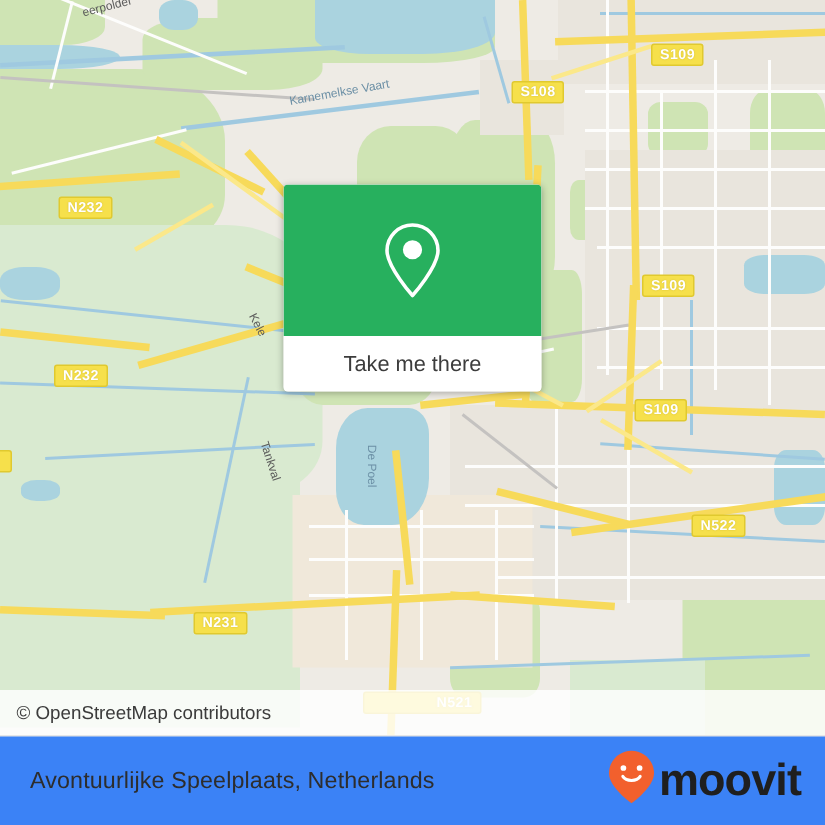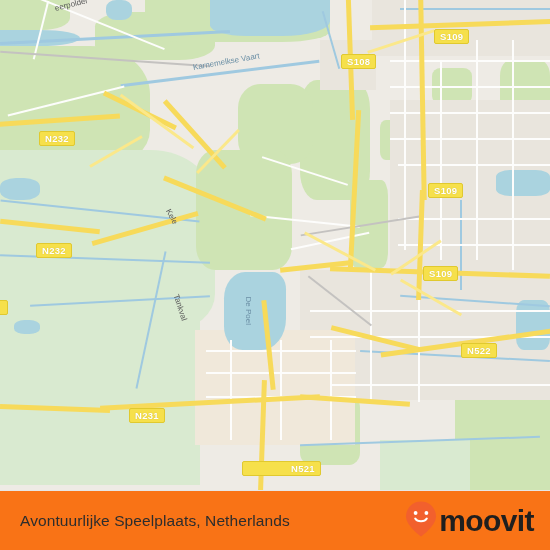--- a/index.html
+++ b/index.html
@@ -104,21 +104,21 @@
     padding-left: 11px;
     font-size: 12.5px;
     color: #3b3b3b;
   }
 
   
   #footer {
     position: absolute;
     left: 0; top: 490px;
     width: 550px; height: 60px;
-    background: #f97316;
+    background: #3b82f6;
     border-top: 1px solid #e6e6e6;
     display: flex; align-items: center;
     justify-content: space-between;
     padding: 0 16px 0 20px;
   }
   #footer-title {
     font-size: 15.5px;
     color: #2d2d2d;
     letter-spacing: .1px;
   }
@@ -278,21 +278,35 @@
       <span class="shield" style="left:428px;top:183px;">S109</span>
       <span class="shield" style="left:423px;top:266px;">S109</span>
       <span class="shield" style="left:39px;top:131px;">N232</span>
       <span class="shield" style="left:36px;top:243px;">N232</span>
       <span class="shield" style="left:461px;top:343px;">N522</span>
       <span class="shield" style="left:129px;top:408px;">N231</span>
       <span class="shield" style="left:242px;top:461px;padding-left:48px;">N521</span>
       <span class="shield" style="left:-6px;top:300px;width:14px;padding:0;"></span>
     </div>
 
-
+    <div id="popup">
+      <div id="popup-head">
+        <span>
+          <svg width="46" height="56" viewBox="0 0 46 56" fill="none">
+            <path d="M23 4 C13.6 4 6 11.6 6 21 C6 32 23 51 23 51 C23 51 40 32 40 21 C40 11.6 32.4 4 23 4 Z" stroke="#ffffff" stroke-width="2.4" fill="none" stroke-linejoin="round"></path>
+            <circle cx="23" cy="20.5" r="6.4" fill="#ffffff"></circle>
+          </svg>
+        </span>
+      </div>
+      <div id="popup-btn">Take me there</div>
+    </div>
+
+    <div id="attrib">
+      <span>© OpenStreetMap contributors</span>
+    </div>
   </div>
 
   <div id="footer">
     <span id="footer-title">Avontuurlijke Speelplaats, Netherlands</span>
     <div id="logo">
       <span>
         <svg width="32" height="38" viewBox="0 0 32 38">
           <path d="M16 1.5 C7.7 1.5 1 8.2 1 16.5 C1 26 16 36.5 16 36.5 C16 36.5 31 26 31 16.5 C31 8.2 24.3 1.5 16 1.5 Z" fill="#f2602d"></path>
           <circle cx="10.6" cy="13" r="1.9" fill="#ffffff"></circle>
           <circle cx="21.4" cy="13" r="1.9" fill="#ffffff"></circle>

